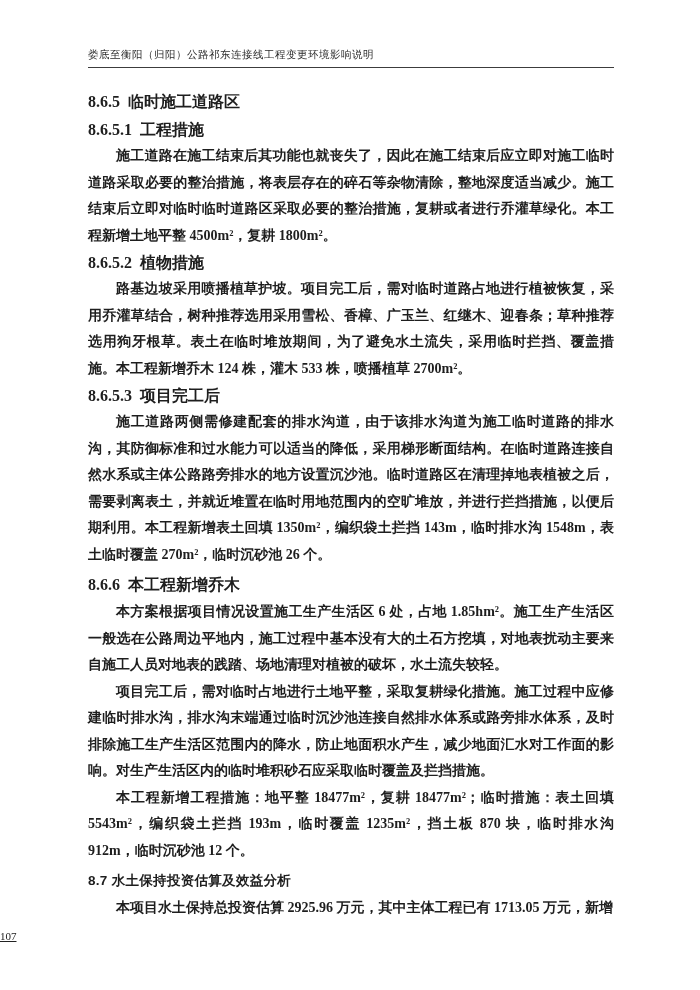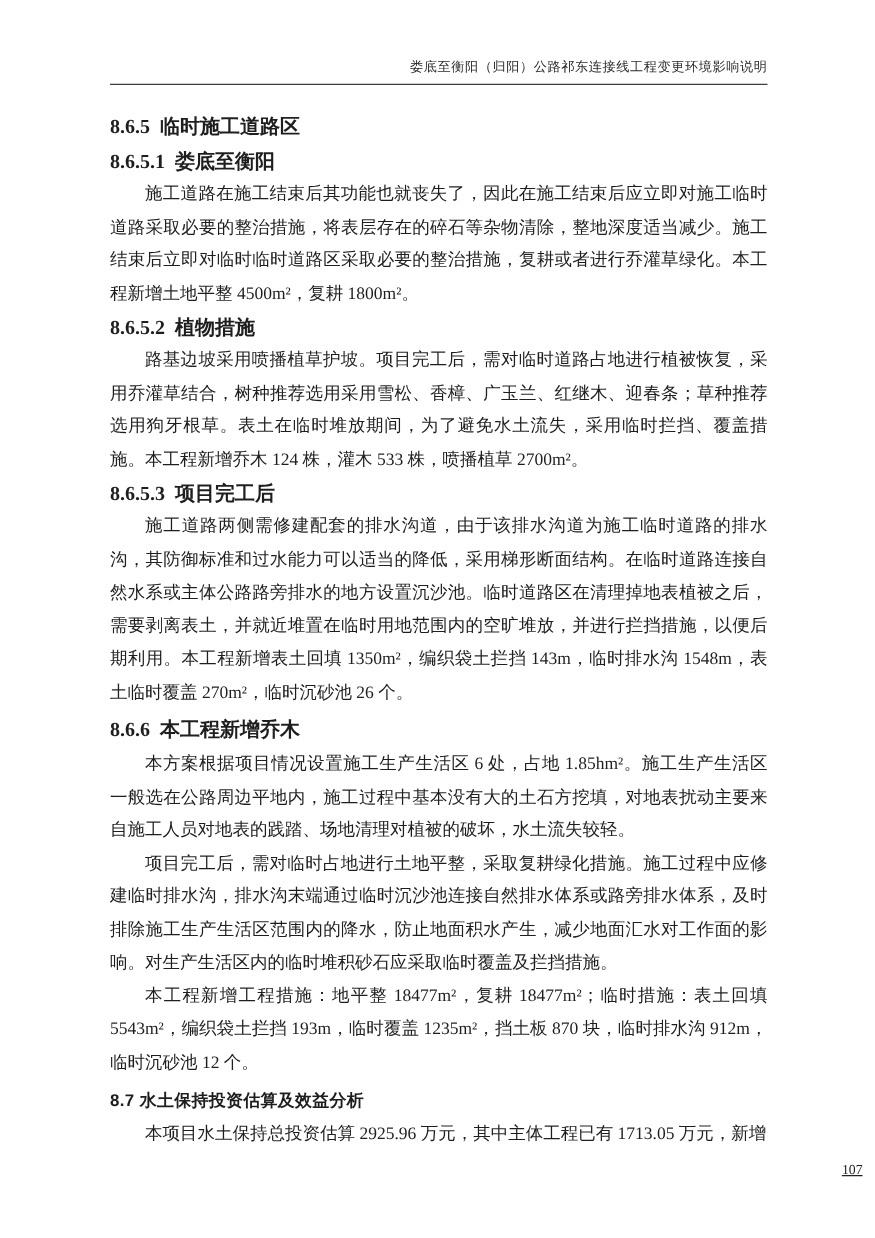--- a/index.html
+++ b/index.html
@@ -14,21 +14,20 @@
     background: #ffffff;
     overflow: hidden;
     font-family: "Liberation Serif", "DejaVu Serif", serif;
     color: #1e1e1e;
   }
   .page-header {
     position: absolute;
     top: 48px;
     left: 88px;
     right: 86px;
-    text-align: right;
     font-size: 10.5px;
     line-height: 14px;
     color: #2b2b2b;
     letter-spacing: 0.5px;
     border-bottom: 1.5px solid #3c3c3c;
     padding-bottom: 5px;
   }
   .content {
     position: absolute;
     top: 88px;
@@ -49,49 +48,50 @@
   .h2.sp { margin-top: 3px; }
   .h-bold {
     font-family: "Liberation Sans", "DejaVu Sans", sans-serif;
     font-weight: bold;
     font-size: 13.5px;
     letter-spacing: 0.3px;
   }
   .content p {
     margin: 0;
     text-indent: 2em;
+    font-weight: bold;
   }
   .content p.gap-top {
     margin-top: 0;
   }
   .page-footer {
     position: absolute;
     left: 0;
-    right: 10px;
+    right: 0;
     bottom: 48px;
-    text-align: right;
+    text-align: left;
     font-size: 11px;
     color: #222222;
     text-decoration: underline;
   }
 </style>
 </head>
 <body>
 
 <div class="page">
 
   <div class="page-header">
     <span>娄底至衡阳（归阳）公路祁东连接线工程变更环境影响说明</span>
   </div>
 
   <main class="content">
 
     <h2 class="h2">8.6.5  临时施工道路区</h2>
 
-    <h3 class="h3">8.6.5.1  娄底至衡阳</h3>
+    <h3 class="h3">8.6.5.1  工程措施</h3>
     <p>施工道路在施工结束后其功能也就丧失了，因此在施工结束后应立即对施工临时道路采取必要的整治措施，将表层存在的碎石等杂物清除，整地深度适当减少。施工结束后立即对临时临时道路区采取必要的整治措施，复耕或者进行乔灌草绿化。本工程新增土地平整 4500m²，复耕 1800m²。</p>
 
     <h3 class="h3">8.6.5.2  植物措施</h3>
     <p>路基边坡采用喷播植草护坡。项目完工后，需对临时道路占地进行植被恢复，采用乔灌草结合，树种推荐选用采用雪松、香樟、广玉兰、红继木、迎春条；草种推荐选用狗牙根草。表土在临时堆放期间，为了避免水土流失，采用临时拦挡、覆盖措施。本工程新增乔木 124 株，灌木 533 株，喷播植草 2700m²。</p>
 
     <h3 class="h3">8.6.5.3  项目完工后</h3>
     <p>施工道路两侧需修建配套的排水沟道，由于该排水沟道为施工临时道路的排水沟，其防御标准和过水能力可以适当的降低，采用梯形断面结构。在临时道路连接自然水系或主体公路路旁排水的地方设置沉沙池。临时道路区在清理掉地表植被之后，需要剥离表土，并就近堆置在临时用地范围内的空旷堆放，并进行拦挡措施，以便后期利用。本工程新增表土回填 1350m²，编织袋土拦挡 143m，临时排水沟 1548m，表土临时覆盖 270m²，临时沉砂池 26 个。</p>
 
     <h2 class="h2 sp">8.6.6  本工程新增乔木</h2>
     <p>本方案根据项目情况设置施工生产生活区 6 处，占地 1.85hm²。施工生产生活区一般选在公路周边平地内，施工过程中基本没有大的土石方挖填，对地表扰动主要来自施工人员对地表的践踏、场地清理对植被的破坏，水土流失较轻。</p>

